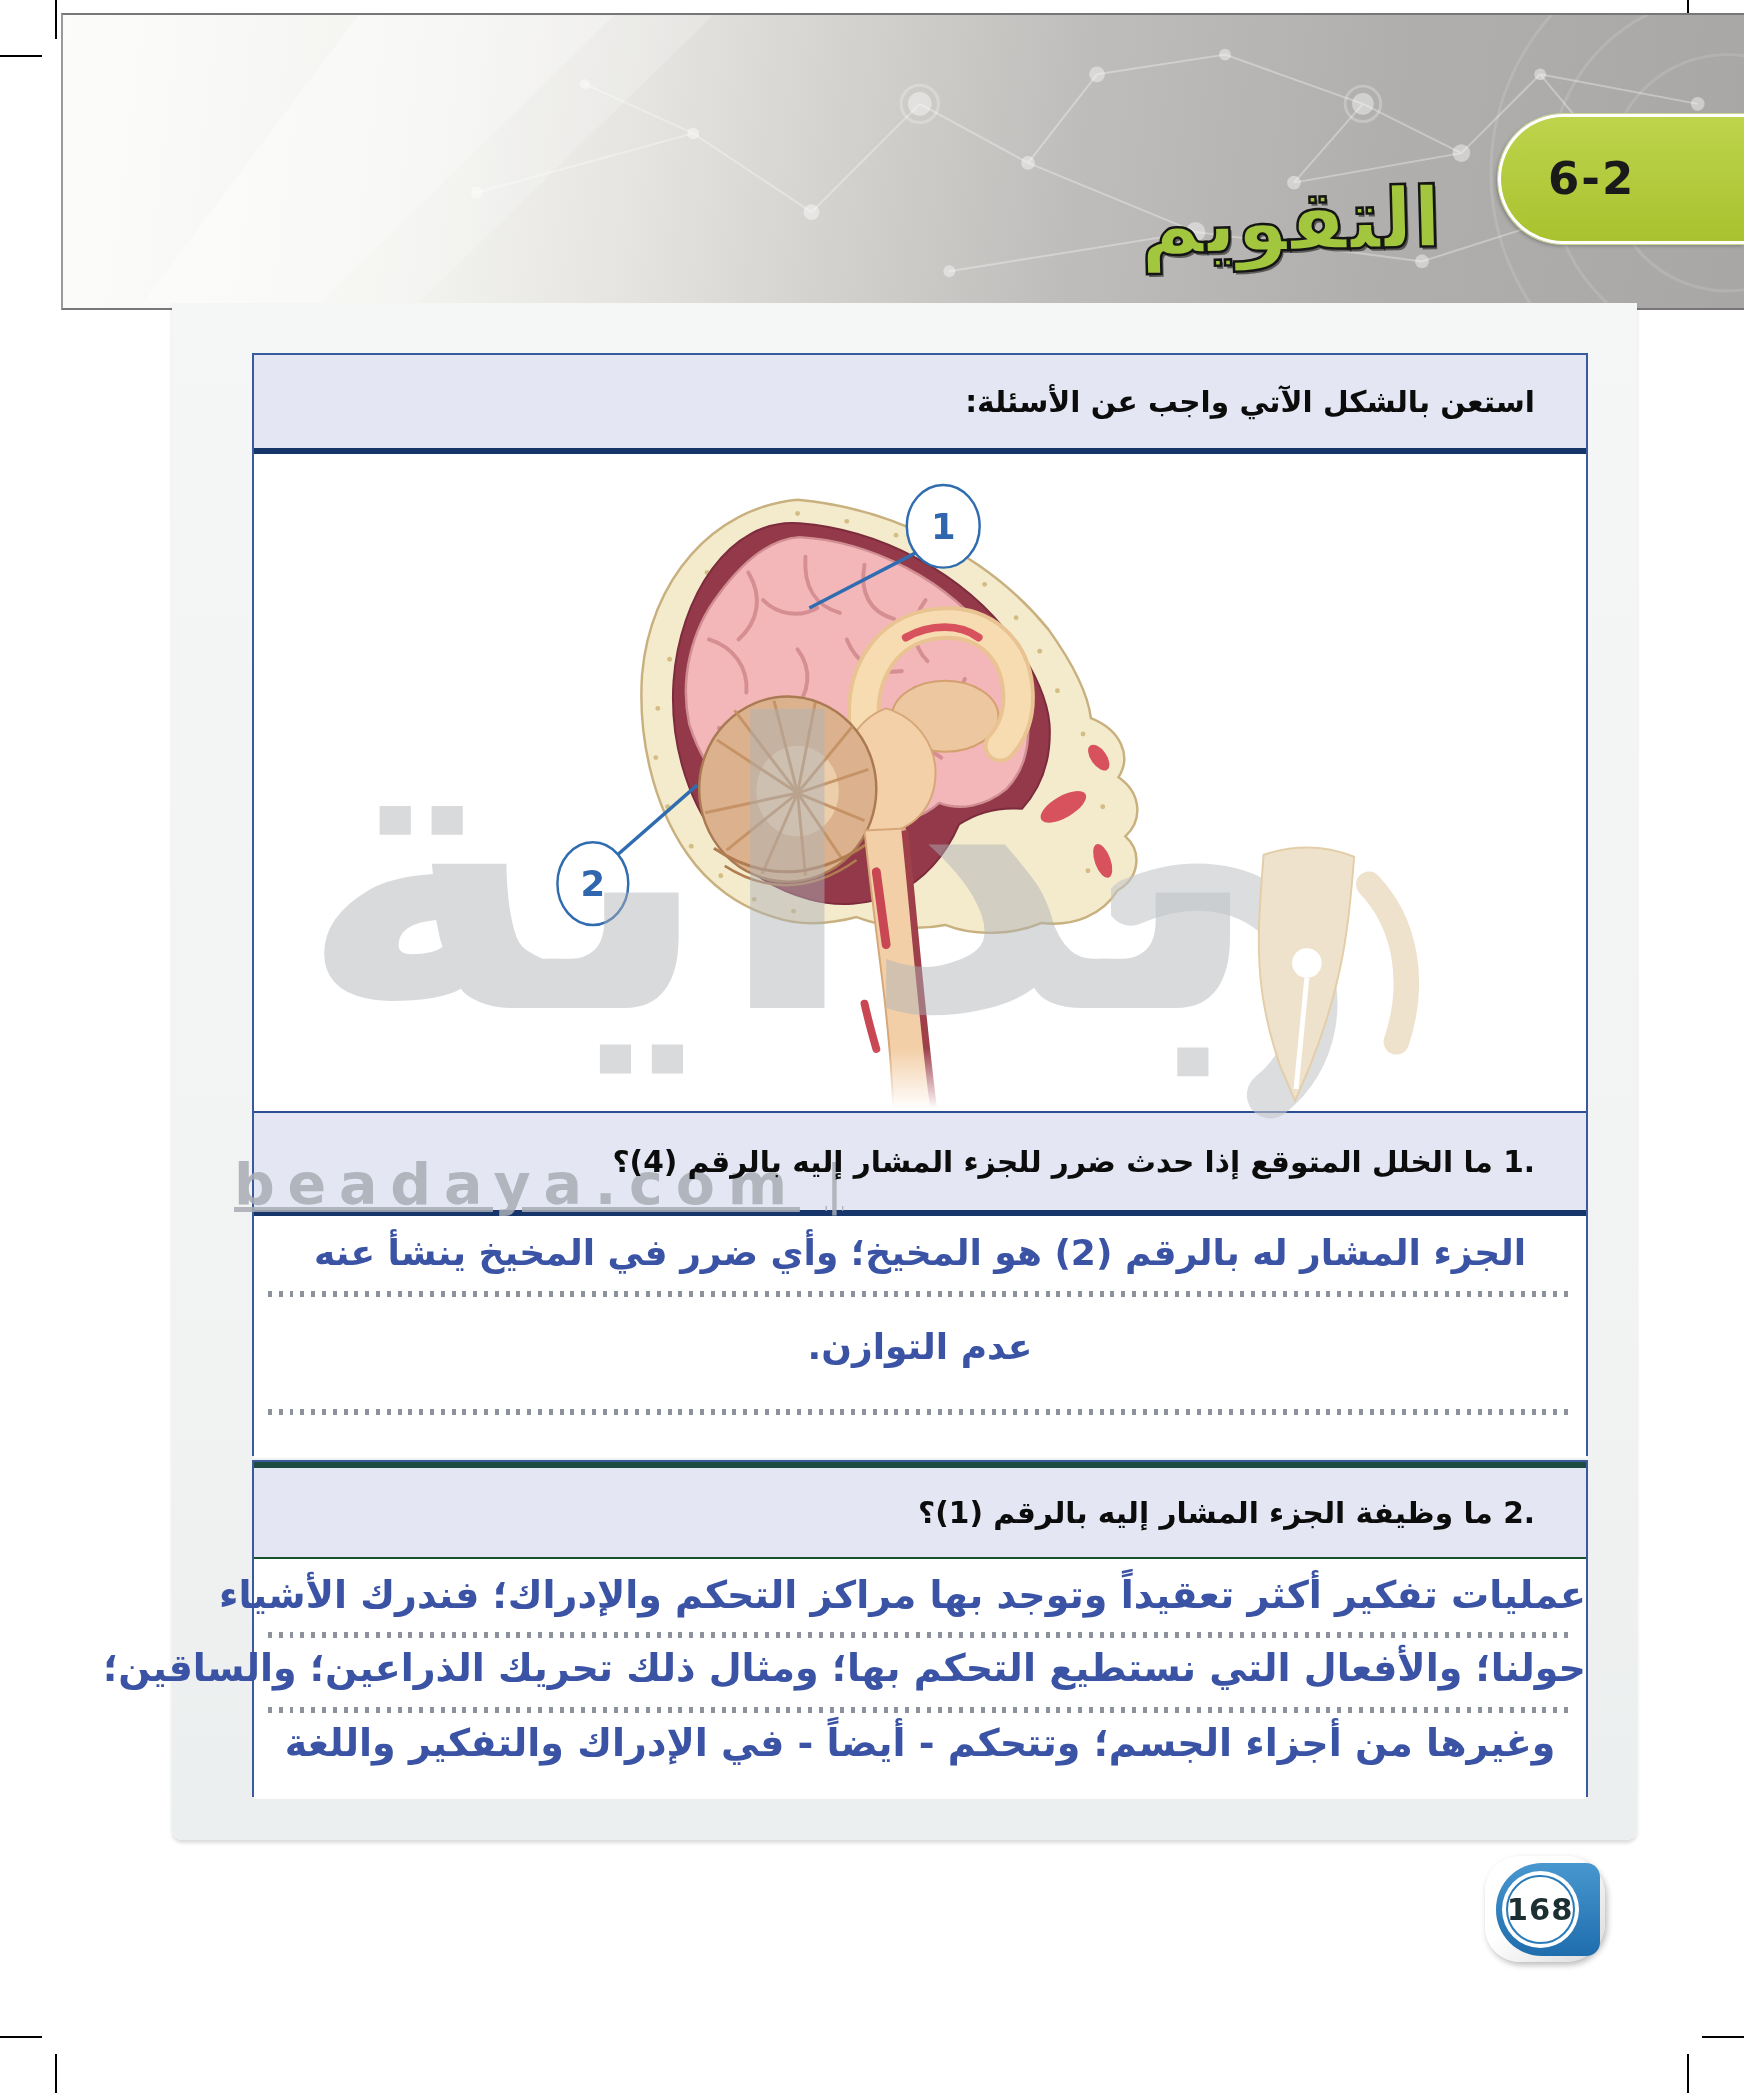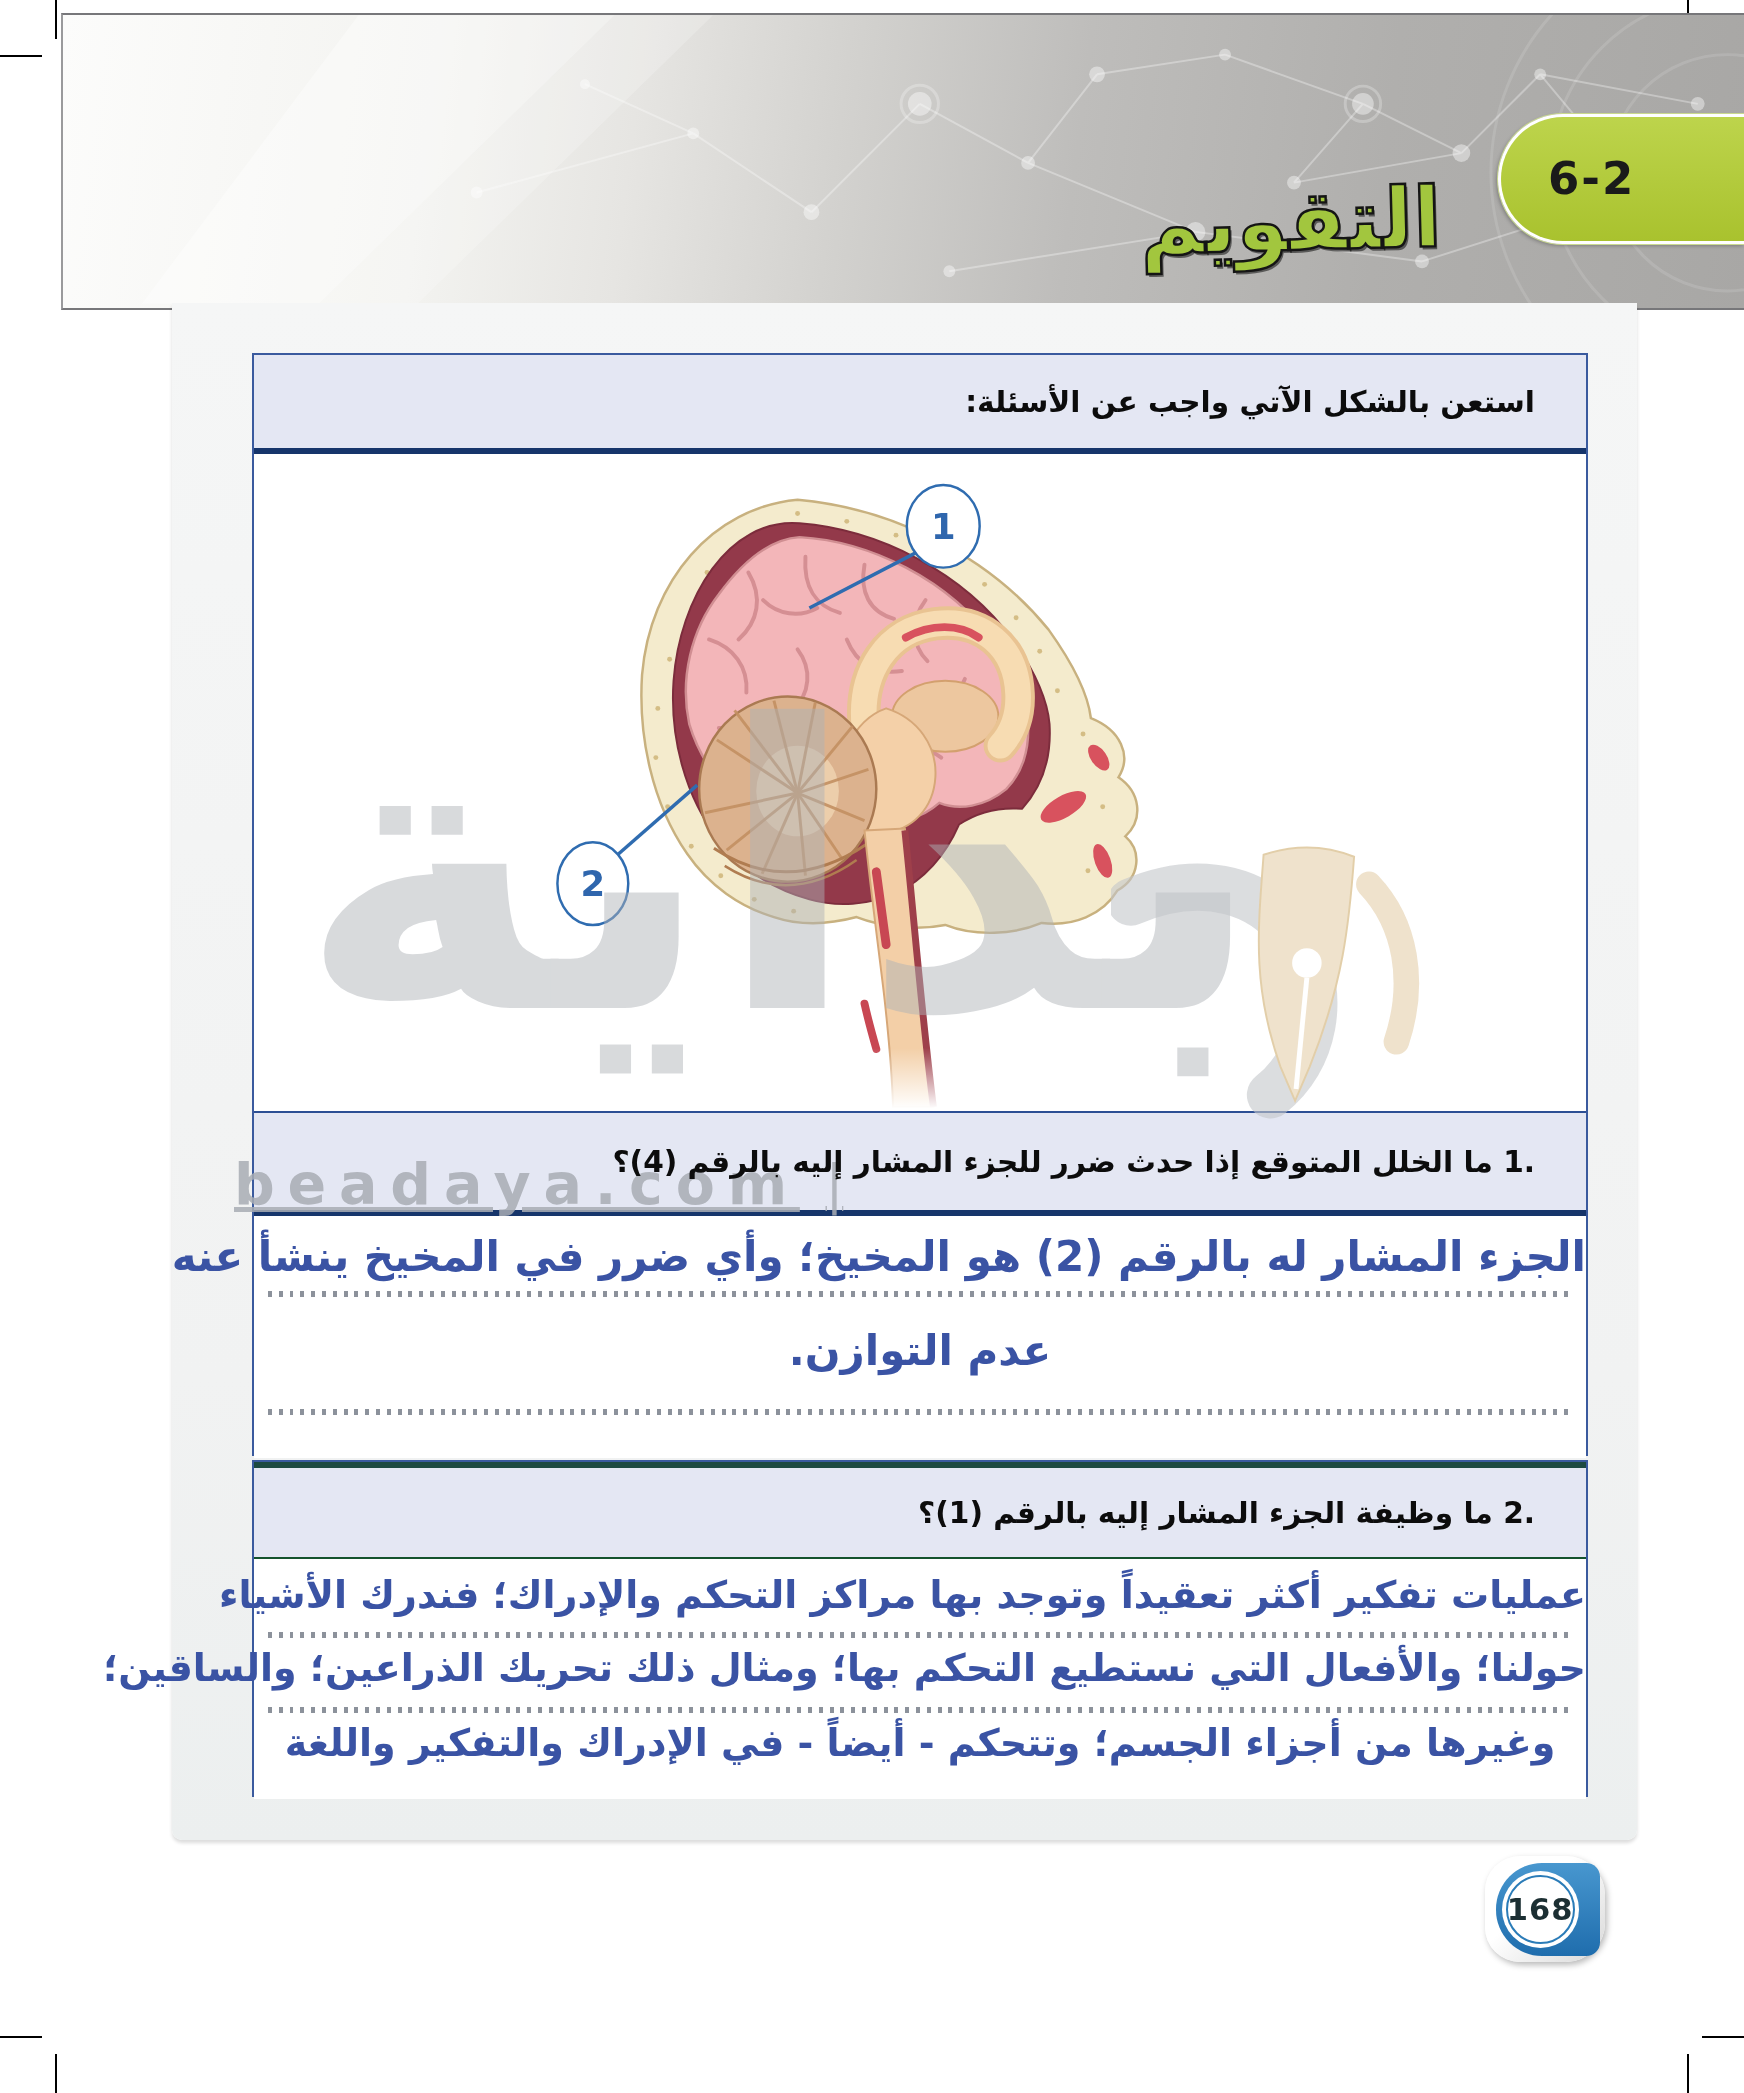--- a/index.html
+++ b/index.html
@@ -37,21 +37,21 @@
     direction:rtl;font-size:29.6px;font-weight:bold;color:#0c0c0c;z-index:10;white-space:nowrap;}
   .bar-text .qnum{direction:ltr;unicode-bidi:bidi-override;}
   .diagram-area{position:relative;height:657px;background:#fff;}
   .answer{position:relative;background:#fff;}
   .answer1{height:242px;}
   .answer2{height:240px;}
   .dotline{position:absolute;left:13.8px;right:13.8px;height:5.9px;opacity:.95;
     background:repeating-linear-gradient(90deg,#868c96 0 3.9px,transparent 3.9px 10.8px);}
   .ans-line{position:absolute;left:0;right:0;text-align:center;direction:rtl;
     font-weight:bold;color:#3a53a4;z-index:10;white-space:nowrap;}
-  .answer1 .ans-line{font-size:42px;}
+  .answer1 .ans-line{font-size:36px;}
   .answer2 .ans-line{font-size:38px;}
   
   .wm-big{position:absolute;left:202px;top:645px;width:985px;direction:rtl;
     font-size:394px;line-height:1.15;font-weight:bold;color:#aeb2b7;opacity:.48;
     letter-spacing:29.6px;pointer-events:none;transform:scaleX(1.08);transform-origin:left;}
   .wm-line{position:absolute;left:234px;top:1151px;display:flex;align-items:center;gap:25.6px;
     color:#a9adb4;opacity:.85;pointer-events:none;text-decoration:underline;}
   .wm-line .latin{font-size:57px;font-weight:bold;letter-spacing:12.8px;}
   .wm-line .sep{font-size:53px;}
   .wm-line .arabic{font-size:51px;direction:rtl;}

